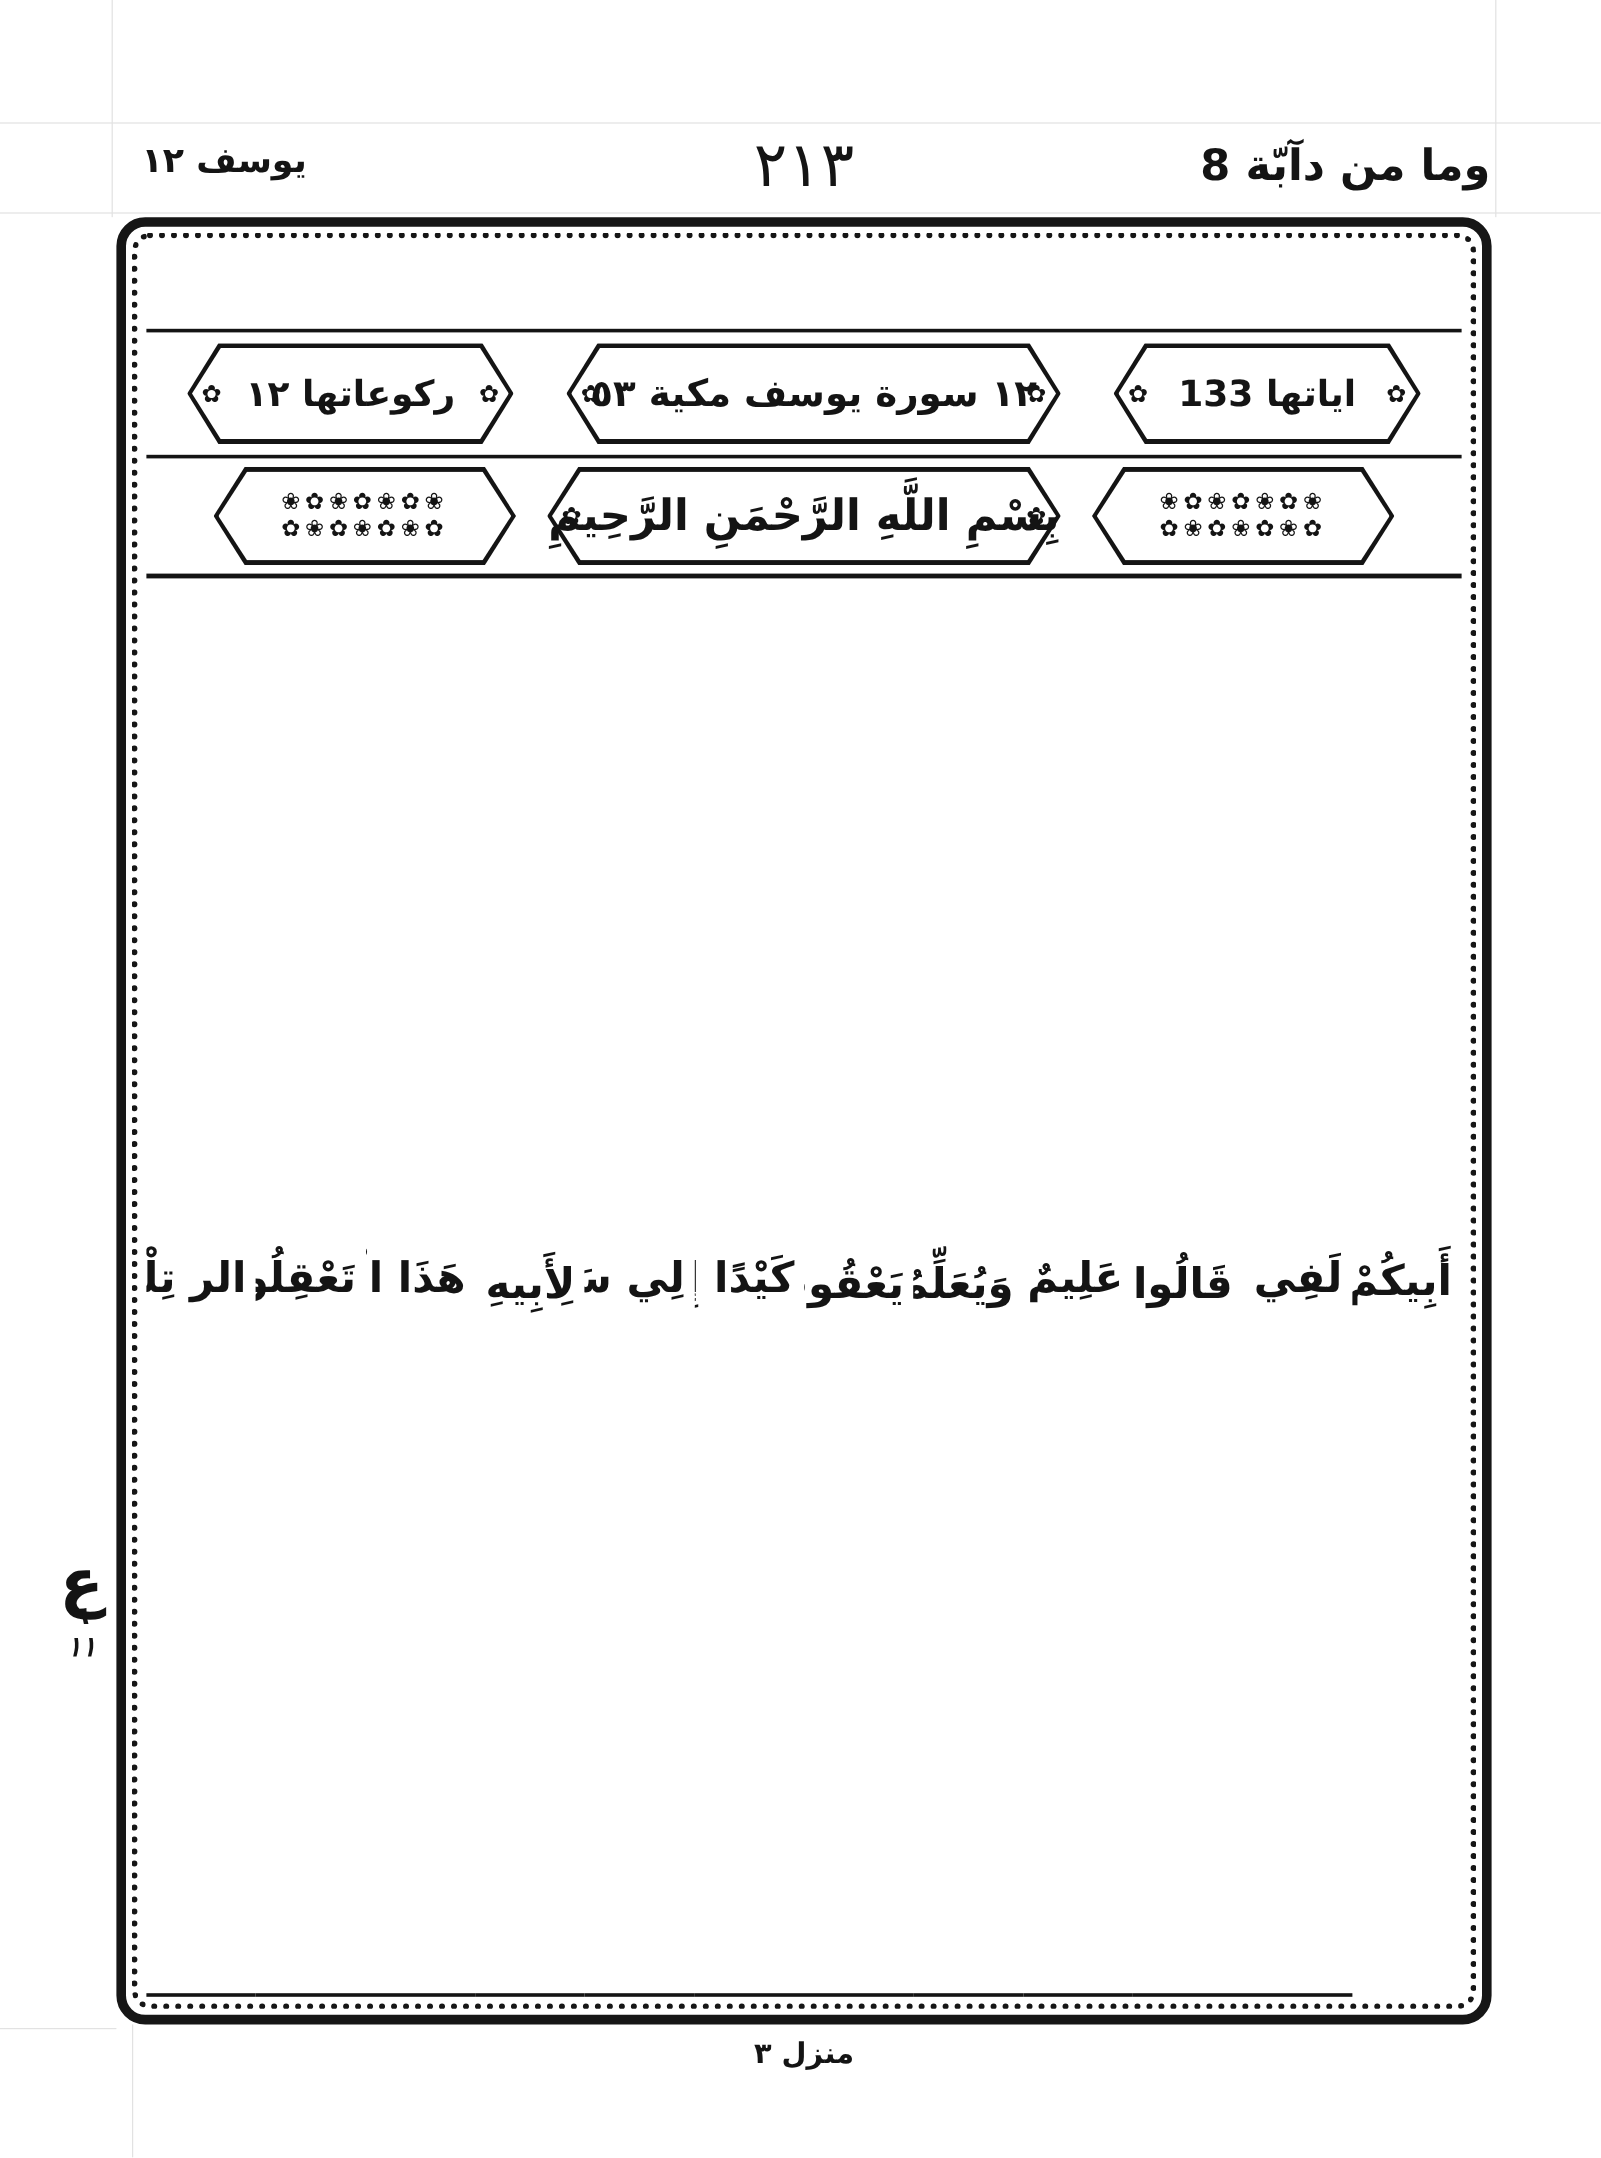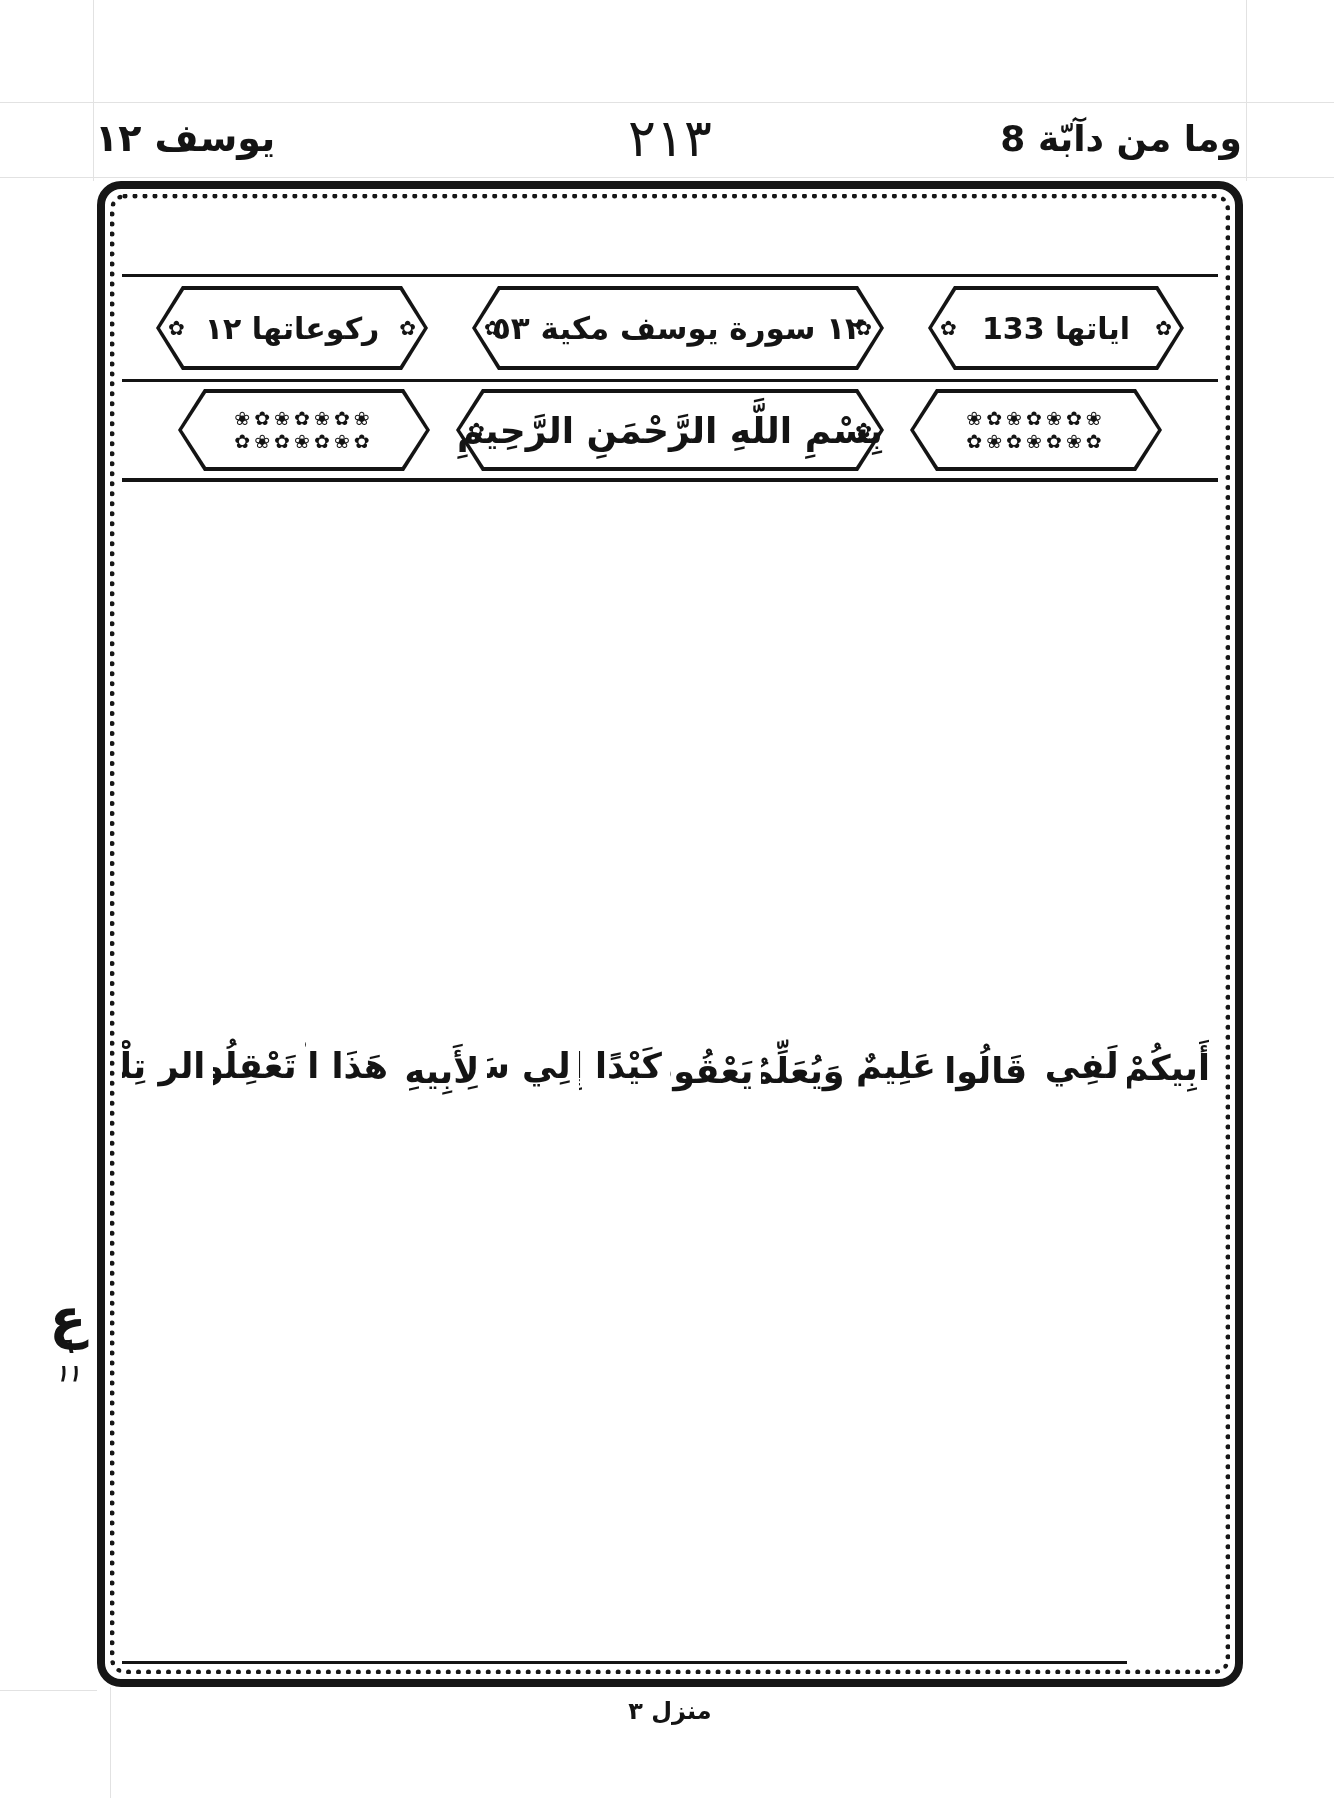--- a/index.html
+++ b/index.html
@@ -3,21 +3,21 @@
 <meta charset="utf-8">
 <style>
   html,body{margin:0;padding:0;}
   body{
     width:1334px;height:1798px;position:relative;background:#ffffff;
     font-family:"DejaVu Sans",sans-serif;color:#141414;overflow:hidden;
   }
   .scan-line{position:absolute;background:#e2e2e2;}
   
   .pg-header{position:absolute;top:108px;left:0;width:1334px;height:70px;}
-  .hdr-left{position:absolute;left:95px;top:8px;font-size:38px;font-weight:700;direction:rtl;}
+  .hdr-left{position:absolute;left:95px;top:8px;font-size:29px;font-weight:700;direction:rtl;padding-left:23px;}
   .hdr-center{position:absolute;left:97px;width:1146px;text-align:center;top:0;font-size:52px;font-weight:400;direction:rtl;letter-spacing:4px;}
   .hdr-right{position:absolute;right:92px;top:10px;font-size:36px;font-weight:700;direction:rtl;}
   
   .frame{
     position:absolute;left:97px;top:181px;width:1146px;height:1506px;
     border:8px solid #161616;border-radius:24px;box-sizing:border-box;background:#fff;
   }
   .frame-dots{
     position:absolute;left:5px;right:5px;top:5px;bottom:5px;
     border:5px dotted #161616;border-radius:15px;pointer-events:none;

